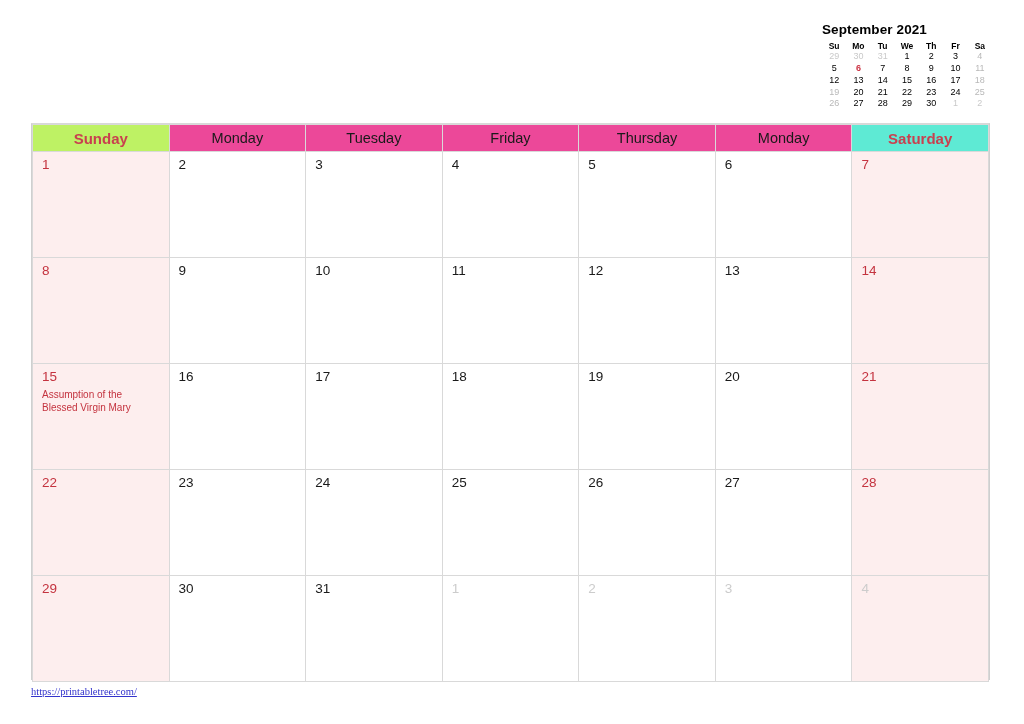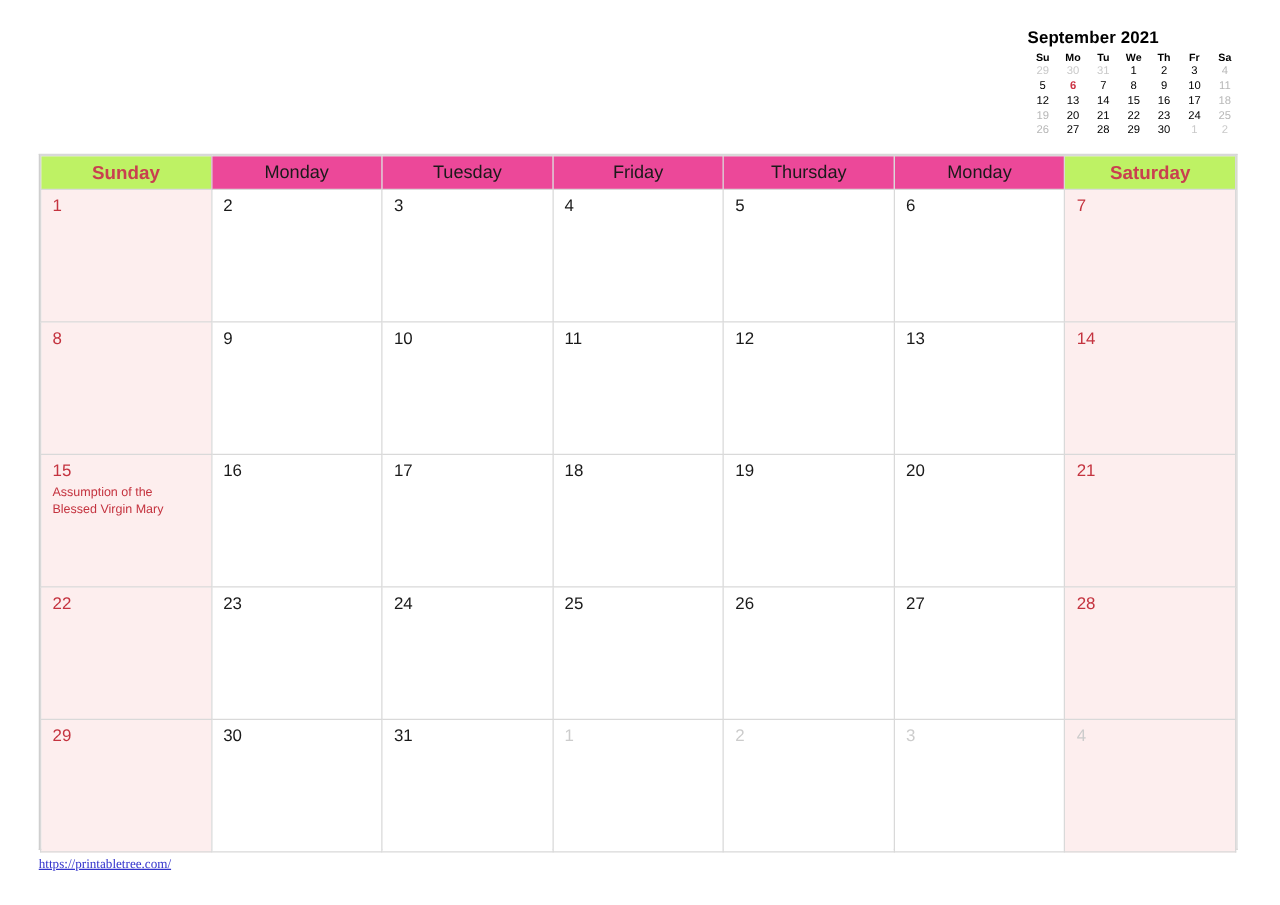--- a/index.html
+++ b/index.html
@@ -103,21 +103,21 @@
     background: #ec4899;
     vertical-align: middle;
   }
 
   .cal-table th.weekend {
     color: #c9404f;
     font-weight: bold;
     font-size: 15px;
   }
   .cal-table th.sun-col { background: #bef264; }
-  .cal-table th.sat-col { background: #bef264; }
+  .cal-table th.sat-col { background: #5eead4; }
 
   .cal-table td {
     border: 1px solid #d9d9d9;
     vertical-align: top;
     height: 106px;
     padding: 5px 7px 0 9px;
     background: #ffffff;
   }
 
   .cal-table td.weekend-cell { background: #fdeeee; }

